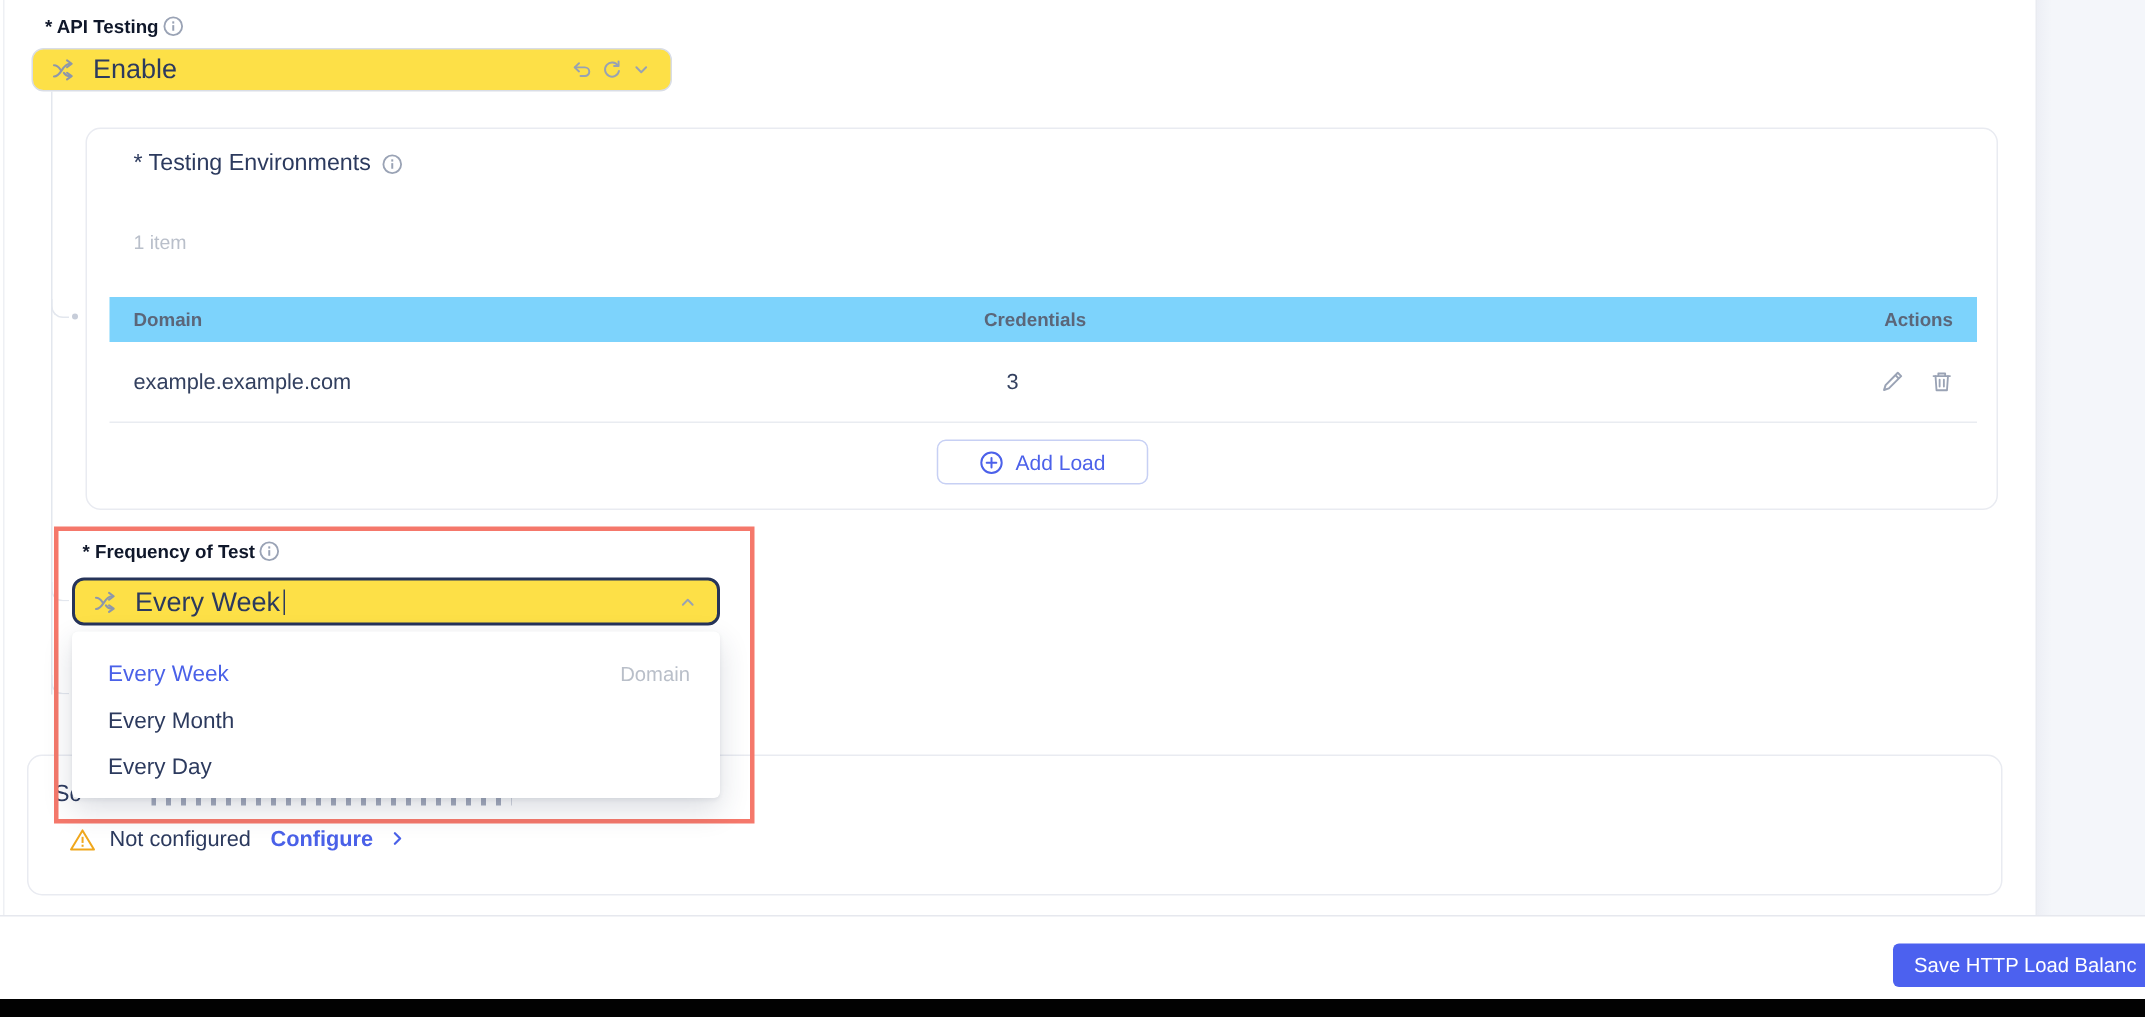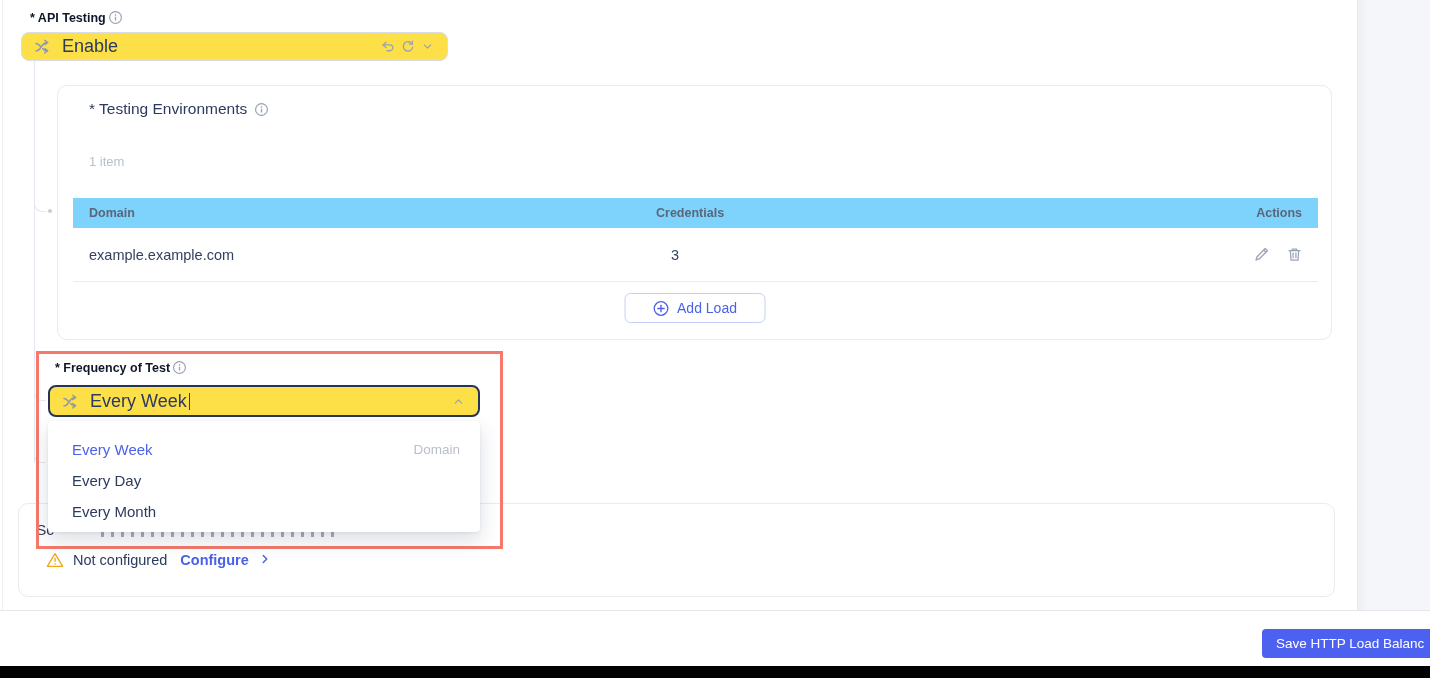--- a/index.html
+++ b/index.html
@@ -300,23 +300,23 @@
       </svg>
   </span>
 </div>
 
 <div class="dropdown">
   <div class="dd-option">
     <span class="dd-label-selected">Every Week</span>
     <span class="dd-badge">Domain</span>
   </div>
   <div class="dd-option">
+    <span>Every Month</span>
+  </div>
+  <div class="dd-option">
     <span>Every Day</span>
-  </div>
-  <div class="dd-option">
-    <span>Every Month</span>
   </div>
 </div>
 
 <div class="right-panel"></div>
 <div class="footer-divider"></div>
 <button class="save-btn">Save HTTP Load Balanc</button>
 <div class="black-bar"></div>
 
 </body></html>

